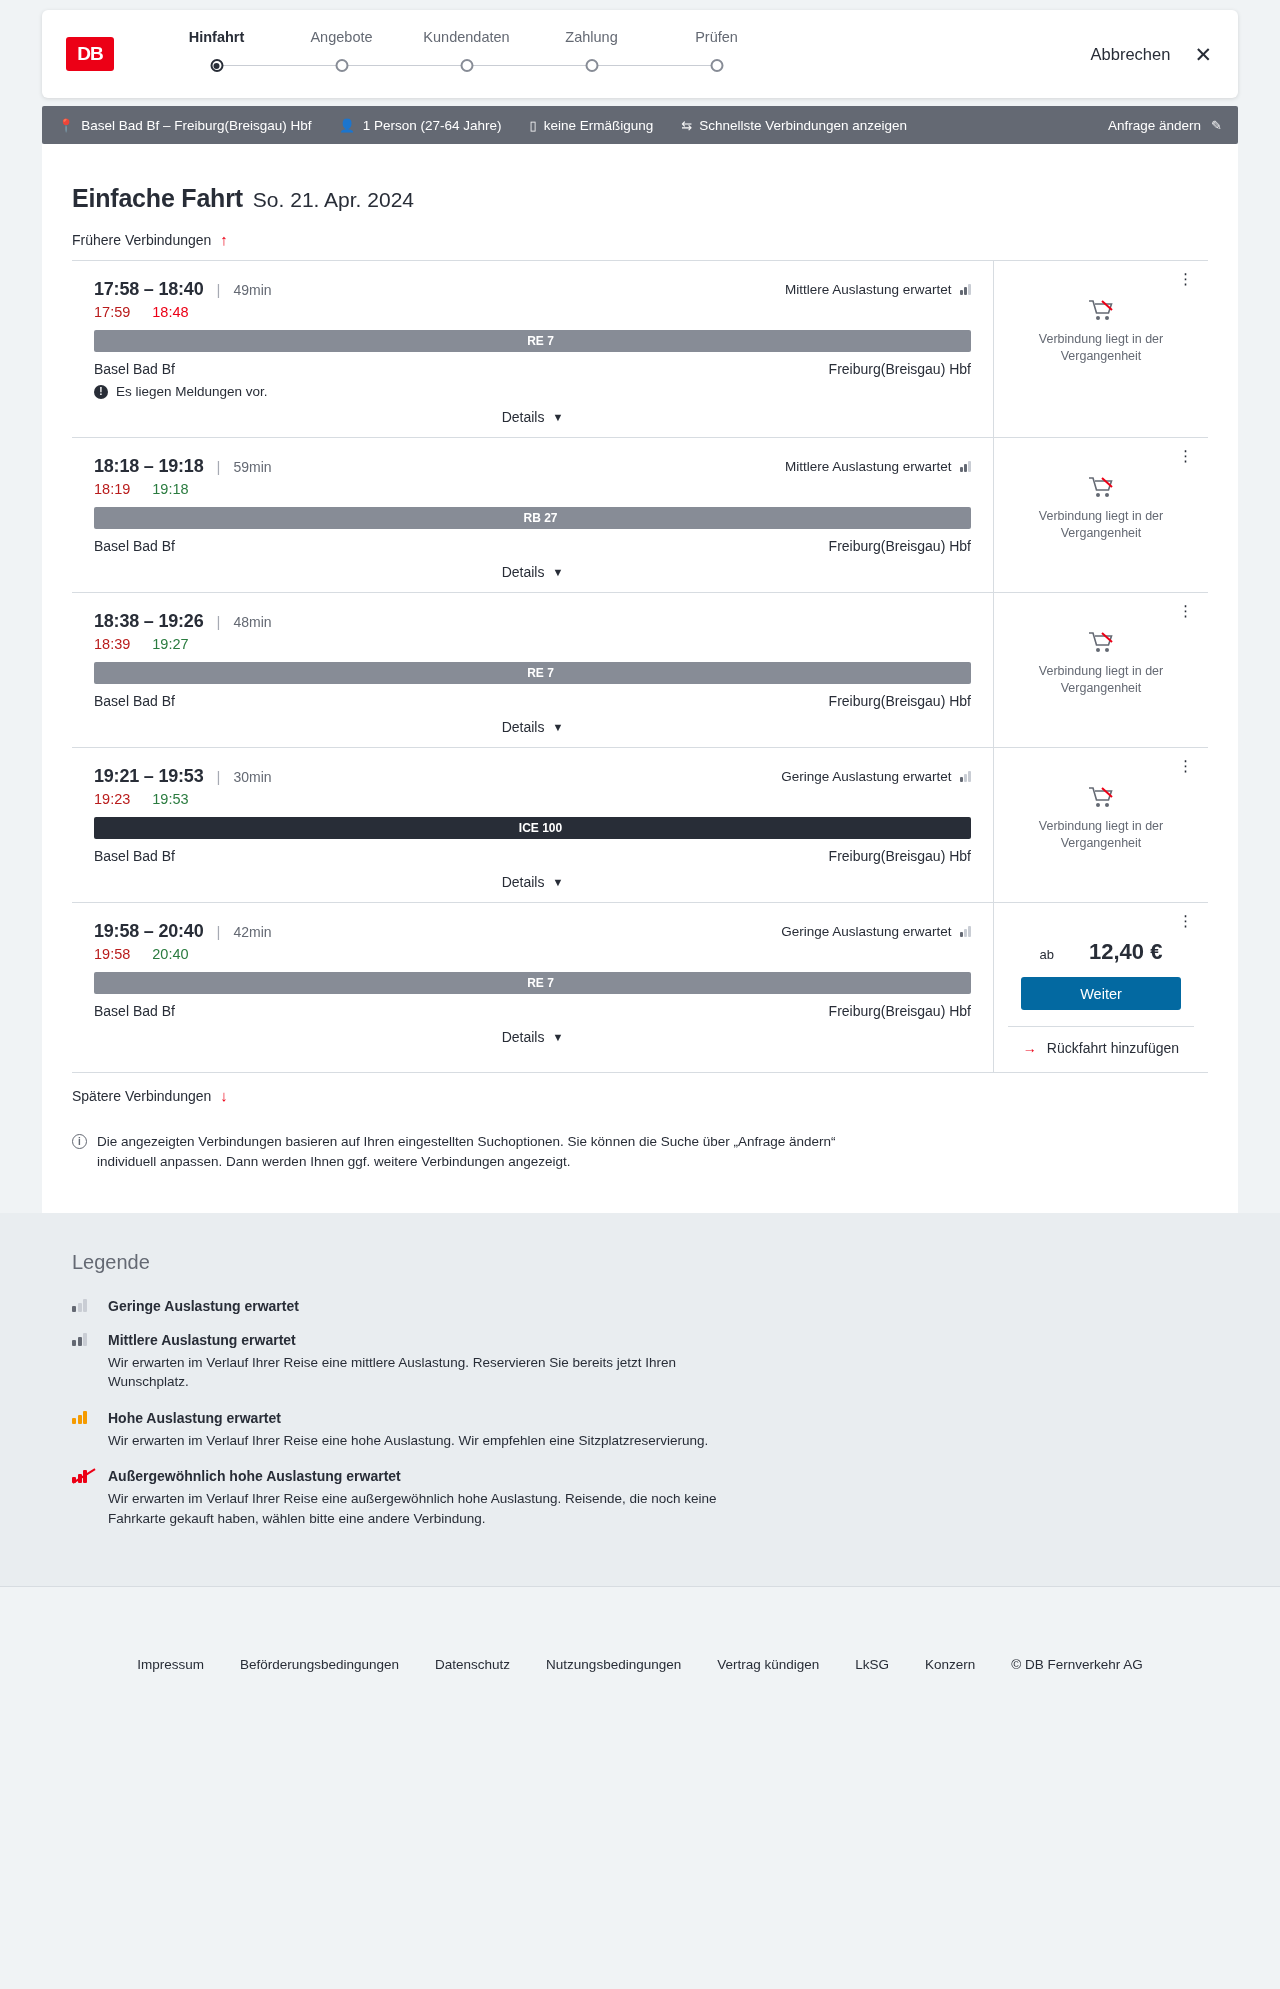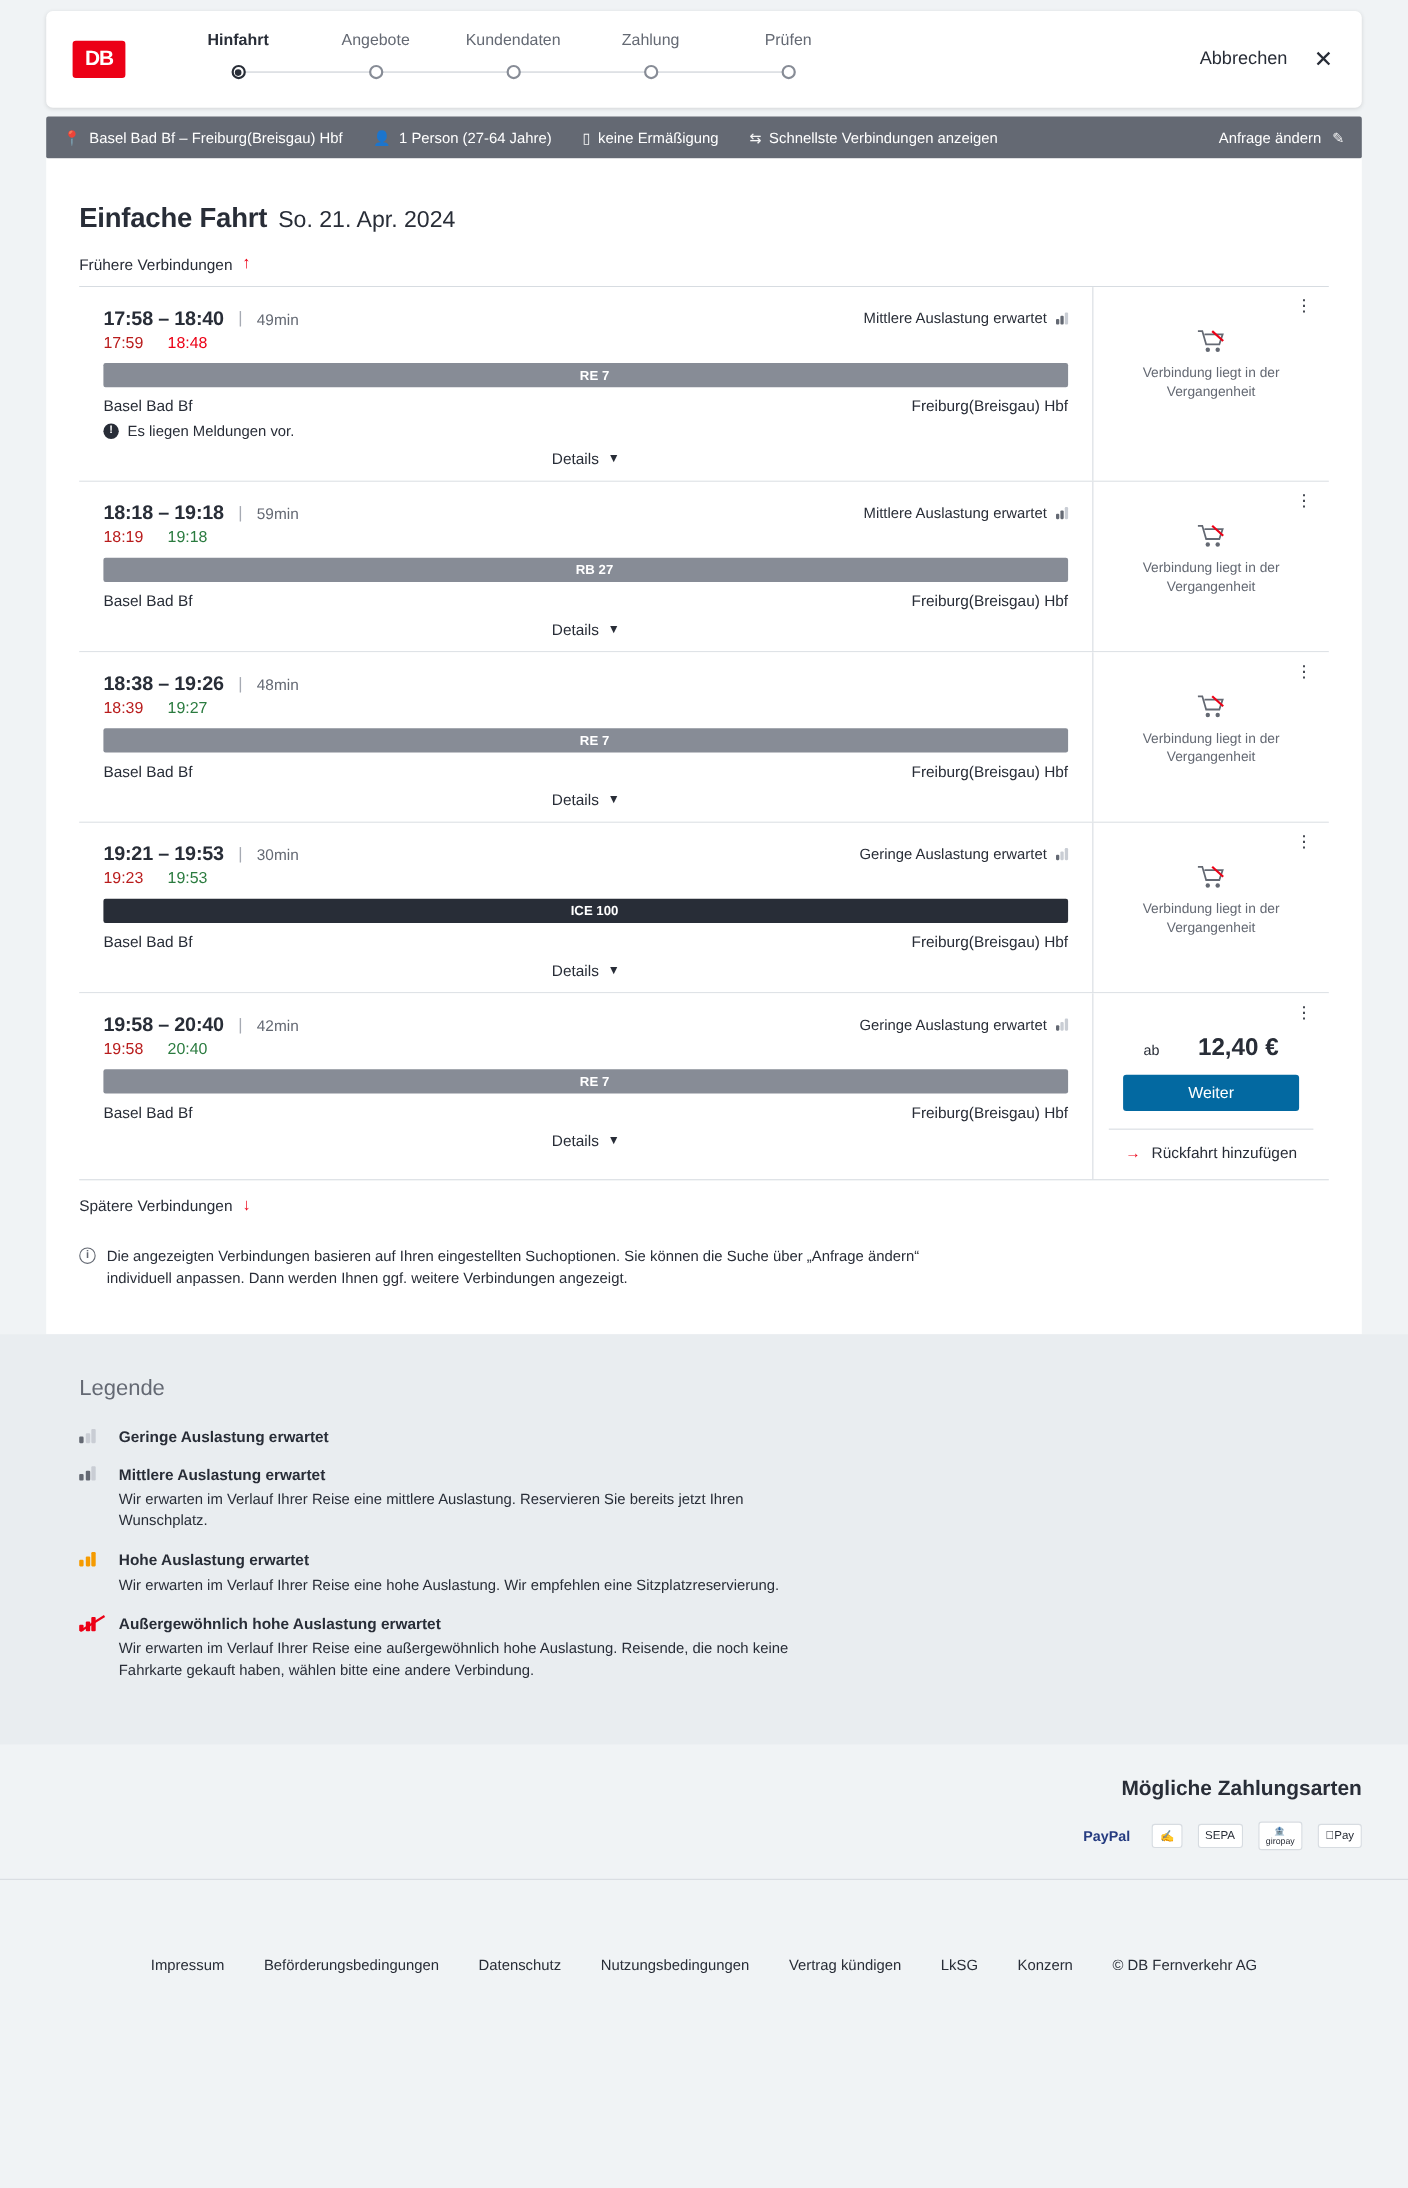--- a/index.html
+++ b/index.html
@@ -597,33 +597,20 @@
             <span class="b1"></span>
             <span class="b2"></span>
             <span class="b3"></span>
           </span>
         <span class="legend-label">Außergewöhnlich hohe Auslastung erwartet</span>
       </div>
       <div class="legend-desc">Wir erwarten im Verlauf Ihrer Reise eine außergewöhnlich hohe Auslastung. Reisende, die noch keine Fahrkarte gekauft haben, wählen bitte eine andere Verbindung.</div>
     </div>
   </div>
 
-  <div class="pay-sec">
-    <div class="pay-title">Mögliche Zahlungsarten</div>
-    <div class="pay-row">
-      <div class="pay-logo pay-paypal">PayPal</div>
-      <div class="pay-logo">✍</div>
-      <div class="pay-logo">SEPA</div>
-      <div class="pay-logo pay-giro">
-        <span>🏦</span>
-          <span>giropay</span>
-      </div>
-      <div class="pay-logo">Pay</div>
-    </div>
-  </div>
 
   <div class="footer">
     <span>Impressum</span>
     <span>Beförderungsbedingungen</span>
     <span>Datenschutz</span>
     <span>Nutzungsbedingungen</span>
     <span>Vertrag kündigen</span>
     <span>LkSG</span>
     <span>Konzern</span>
     <span class="copy">© DB Fernverkehr AG</span>

